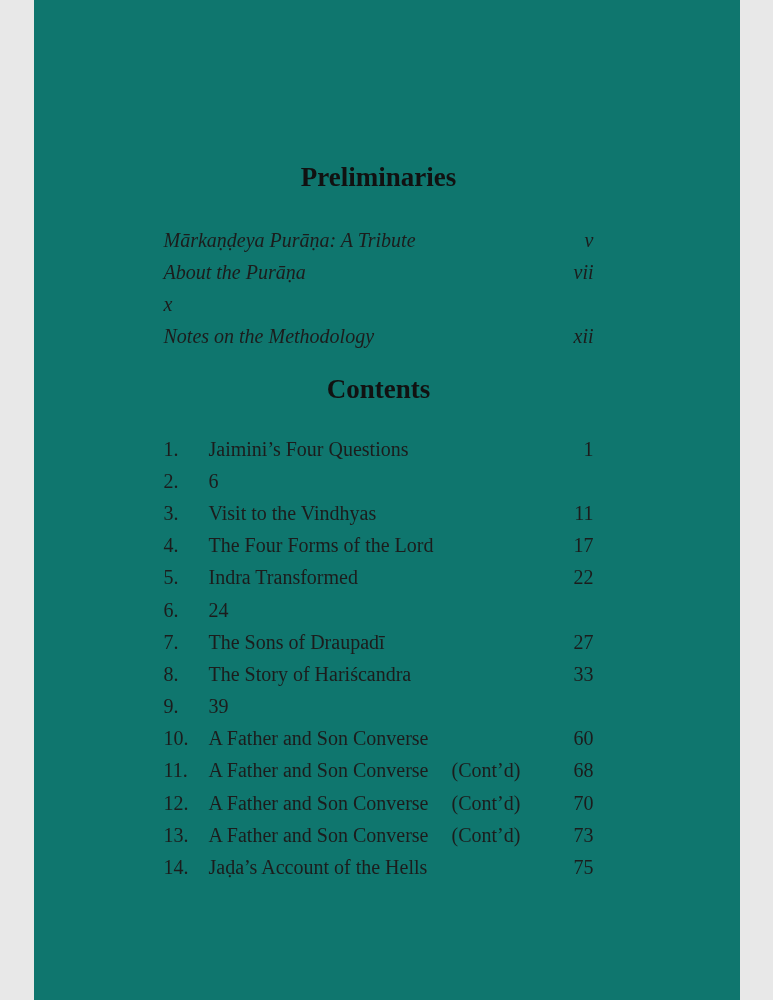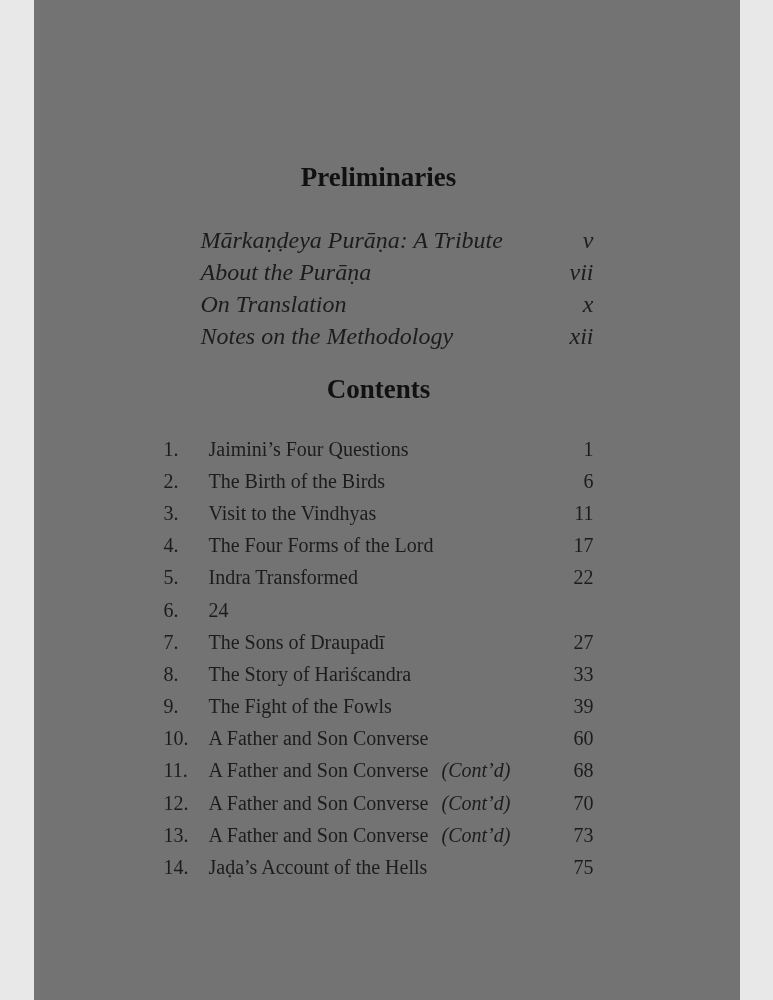--- a/index.html
+++ b/index.html
@@ -1,56 +1,55 @@
 <!DOCTYPE html>
 <html><head>
 <meta charset="utf-8">
 <style>
   * { box-sizing: border-box; }
   html, body { margin: 0; padding: 0; background: #e8e8e8; }
   .page {
     width: 706px;
     height: 1000px;
-    background: #737373;
+    background: #0f766e;
     color: #1c1c1c;
     font-family: "Liberation Serif", "DejaVu Serif", serif;
     padding: 160px 146px 0 130px;
     margin: 0 auto;
     overflow: hidden;
   }
   .section-heading {
     font-size: 27px;
     font-weight: bold;
     text-align: center;
     margin: 0;
     line-height: 34px;
     color: #111111;
   }
   .prelim-list { margin-top: 30px; }
   .prow {
     display: flex;
     align-items: center;
     height: 32px;
-    font-size: 24px;
+    font-size: 20px;
     font-style: italic;
-    margin-left: 37px;
   }
   .ptitle { flex: 1; }
   .ppage { text-align: right; }
   .contents-heading { margin-top: 20px; }
   .contents-list { margin-top: 27px; }
   .crow {
     display: flex;
     align-items: center;
     height: 32.2px;
     font-size: 20px;
   }
   .cnum { width: 45px; flex: 0 0 45px; }
   .ctitle { flex: 1; white-space: nowrap; }
-  .csuffix { font-style: italic; margin-left: 13px; }
+  .csuffix { margin-left: 23px; }
   .cpage { text-align: right; }
 </style>
 </head>
 <body>
 
 <div class="page">
 
   <h1 class="section-heading">Preliminaries</h1>
 
   <div class="prelim-list">
@@ -58,42 +57,40 @@
     <span class="ptitle">Mārkaṇḍeya Purāṇa: A Tribute</span>
     <span class="ppage">v</span>
   </div>
 
   <div class="prow">
     <span class="ptitle">About the Purāṇa</span>
     <span class="ppage">vii</span>
   </div>
 
   <div class="prow">
-    <span class="ptitle">On Translation</span>
     <span class="ppage">x</span>
   </div>
 
   <div class="prow">
     <span class="ptitle">Notes on the Methodology</span>
     <span class="ppage">xii</span>
   </div>
 </div>
 
   <h1 class="section-heading contents-heading">Contents</h1>
 
   <div class="contents-list">
   <div class="crow">
     <span class="cnum">1.</span>
     <span class="ctitle"><span class="ctext">Jaimini’s Four Questions</span></span>
     <span class="cpage">1</span>
   </div>
 
   <div class="crow">
     <span class="cnum">2.</span>
-    <span class="ctitle"><span class="ctext">The Birth of the Birds</span></span>
     <span class="cpage">6</span>
   </div>
 
   <div class="crow">
     <span class="cnum">3.</span>
     <span class="ctitle"><span class="ctext">Visit to the Vindhyas</span></span>
     <span class="cpage">11</span>
   </div>
 
   <div class="crow">
@@ -120,21 +117,20 @@
   </div>
 
   <div class="crow">
     <span class="cnum">8.</span>
     <span class="ctitle"><span class="ctext">The Story of Hariścandra</span></span>
     <span class="cpage">33</span>
   </div>
 
   <div class="crow">
     <span class="cnum">9.</span>
-    <span class="ctitle"><span class="ctext">The Fight of the Fowls</span></span>
     <span class="cpage">39</span>
   </div>
 
   <div class="crow">
     <span class="cnum">10.</span>
     <span class="ctitle"><span class="ctext">A Father and Son Converse</span></span>
     <span class="cpage">60</span>
   </div>
 
   <div class="crow">

